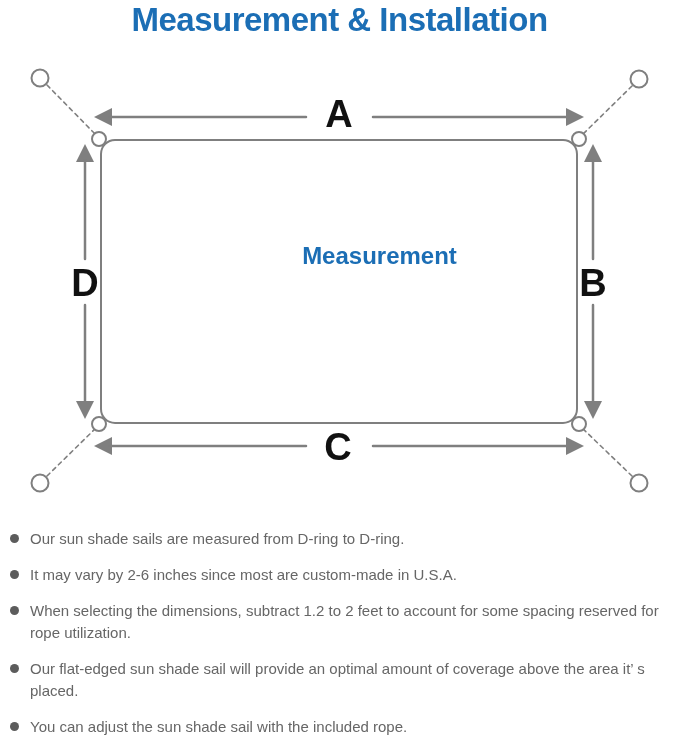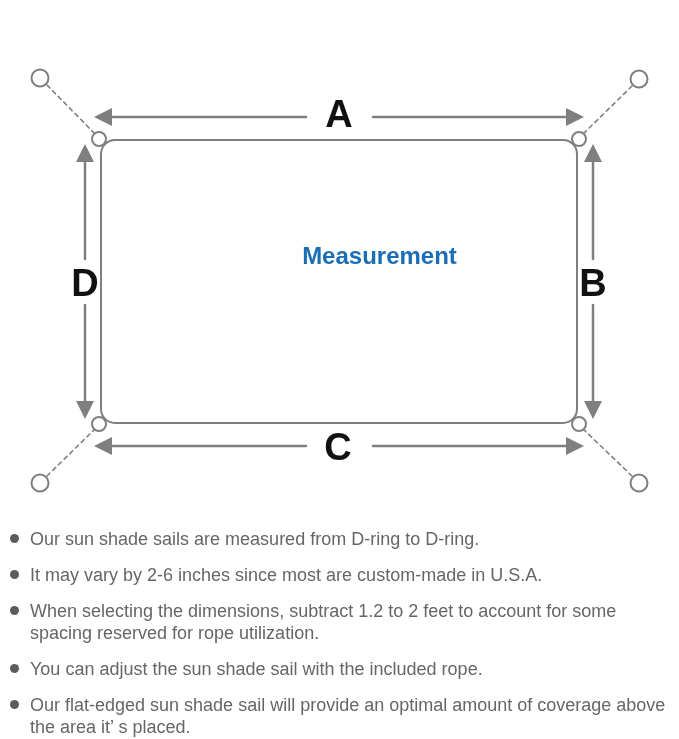--- a/index.html
+++ b/index.html
@@ -22,34 +22,35 @@
     position:absolute;top:278px;left:0;width:100%;text-align:center;
     font-size:14.5px;color:#1b6eb5;
   }
 
   .notes{
     position:absolute;top:528px;left:10px;width:656px;
     list-style:none;margin:0;padding:0;
   }
   .notes li{
     display:flex;gap:11px;align-items:flex-start;
-    font-size:18px;line-height:22px;color:#666666;
+    font-size:15px;line-height:22px;color:#666666;
     margin-bottom:14px;
   }
   .bullet-dot{
     flex:none;width:9px;height:9px;border-radius:50%;
     background:#5c5c5c;margin-top:6px;
   }
   .note-text{flex:1;}
 </style>
 </head>
 <body>
 
 <div class="page">
 
+  <h1 class="page-title">Measurement &amp; Installation</h1>
 
   <svg class="diagram-svg" viewBox="0 0 679 739" fill="none" stroke-linecap="round">
 
     <g stroke="#7f7f7f" stroke-width="1.6" stroke-dasharray="4 4">
       <line x1="47" y1="85" x2="98" y2="137"></line>
       <line x1="632" y1="86" x2="580" y2="137"></line>
       <line x1="47" y1="476" x2="98" y2="426"></line>
       <line x1="632" y1="476" x2="580" y2="426"></line>
     </g>
 
@@ -112,21 +113,21 @@
     <li>
       <span class="bullet-dot"></span>
       <span class="note-text">It may vary by 2-6 inches since most are custom-made in U.S.A.</span>
     </li>
     <li>
       <span class="bullet-dot"></span>
       <span class="note-text">When selecting the dimensions, subtract 1.2 to 2 feet to account for some spacing reserved for rope utilization.</span>
     </li>
     <li>
       <span class="bullet-dot"></span>
-      <span class="note-text">You can adjust the sun shade sail with the included rope.</span>
+      <span class="note-text">Our flat-edged sun shade sail will provide an optimal amount of coverage above the area it’ s placed.</span>
     </li>
     <li>
       <span class="bullet-dot"></span>
-      <span class="note-text">Our flat-edged sun shade sail will provide an optimal amount of coverage above the area it’ s placed.</span>
+      <span class="note-text">You can adjust the sun shade sail with the included rope.</span>
     </li>
   </ul>
 
 </div>
 
 </body></html>

